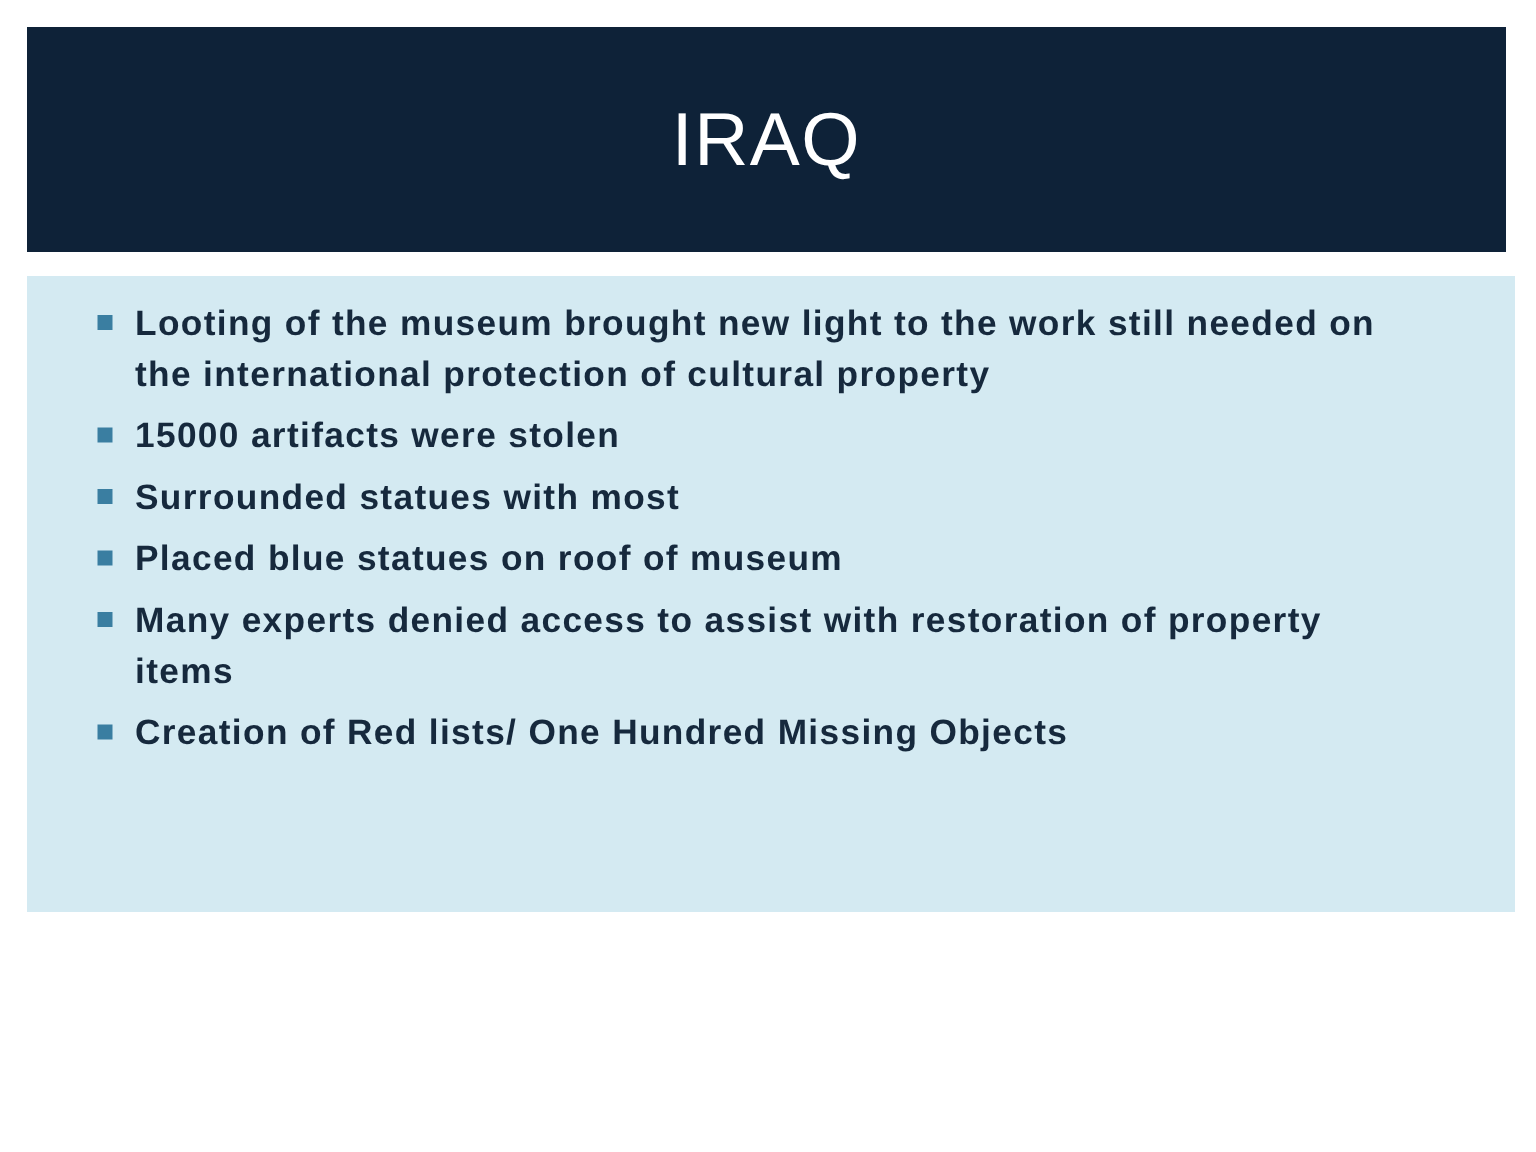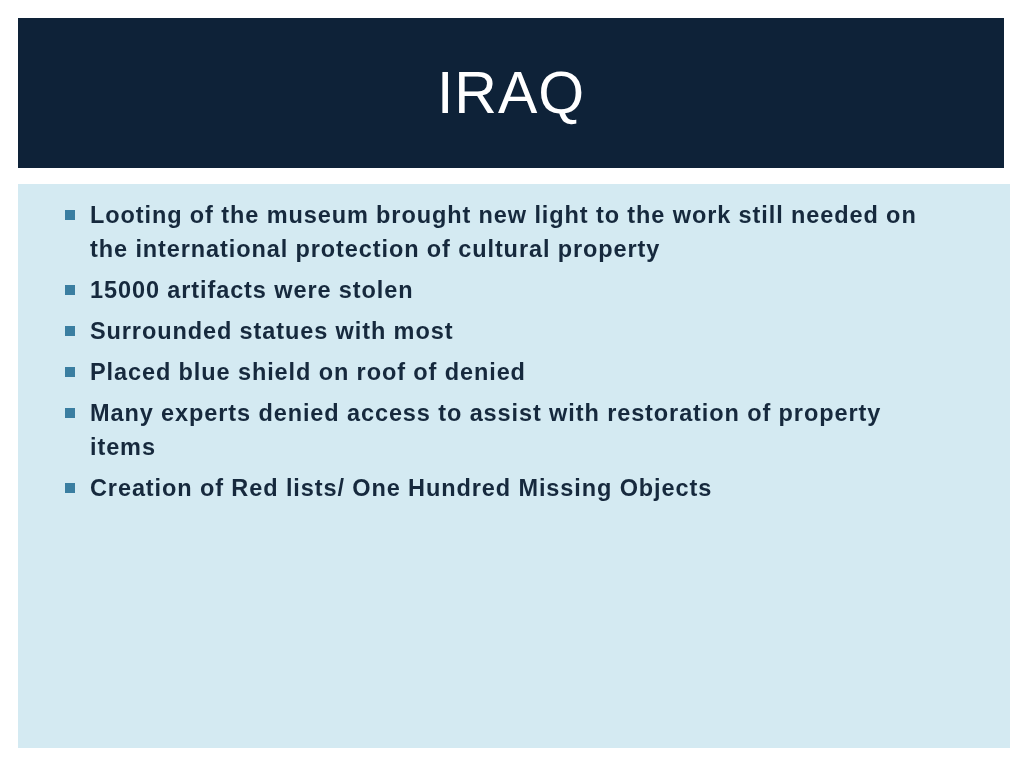--- a/index.html
+++ b/index.html
@@ -31,35 +31,35 @@
     background: #0e2238;
     display: flex;
     align-items: center;
     justify-content: center;
     box-sizing: border-box;
   }
 
   .title-text {
     color: #ffffff;
     font-family: "Liberation Sans", sans-serif;
-    font-size: 59px;
+    font-size: 50px;
     font-weight: 400;
     letter-spacing: 1px;
     line-height: 1;
     text-align: left;
     white-space: nowrap;
   }
 
   
   .content-panel {
     position: absolute;
     left: 18px;
     top: 184px;
     width: 992px;
-    height: 564px;
+    height: 424px;
     background: #d4eaf2;
     box-sizing: border-box;
     padding: 14px 60px 0 44px;
   }
 
   .bullet-list {
     list-style: none;
     margin: 0;
     padding: 0;
   }
@@ -116,21 +116,21 @@
       </li>
 
 
       <li class="bullet-item">
         <span class="bullet-marker"></span>
         <span class="bullet-text">Surrounded statues with most</span>
       </li>
 
       <li class="bullet-item">
         <span class="bullet-marker"></span>
-        <span class="bullet-text">Placed blue shield on roof of denied</span>
+        <span class="bullet-text">Placed blue statues on roof of museum</span>
       </li>
 
       <li class="bullet-item">
         <span class="bullet-marker"></span>
         <span class="bullet-text">Many experts denied access to assist with restoration of property items</span>
       </li>
 
       <li class="bullet-item">
         <span class="bullet-marker"></span>
         <span class="bullet-text">Creation of Red lists/ One Hundred Missing Objects</span>

